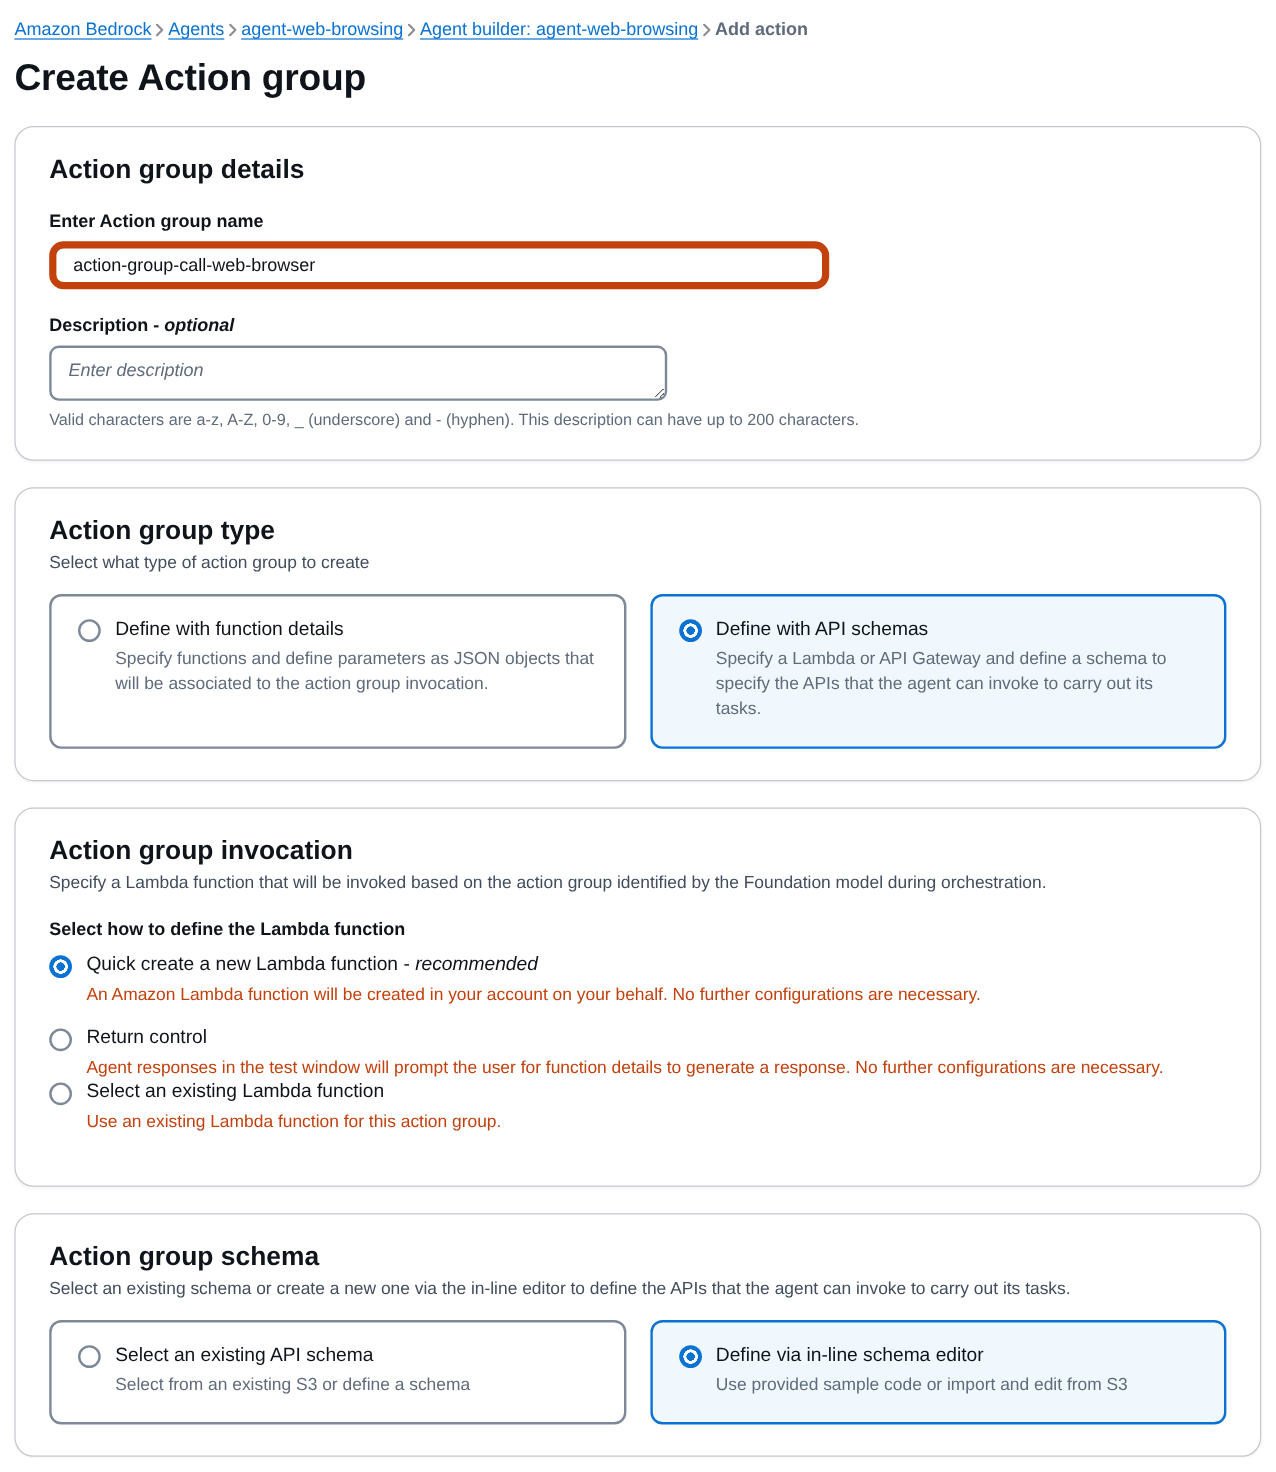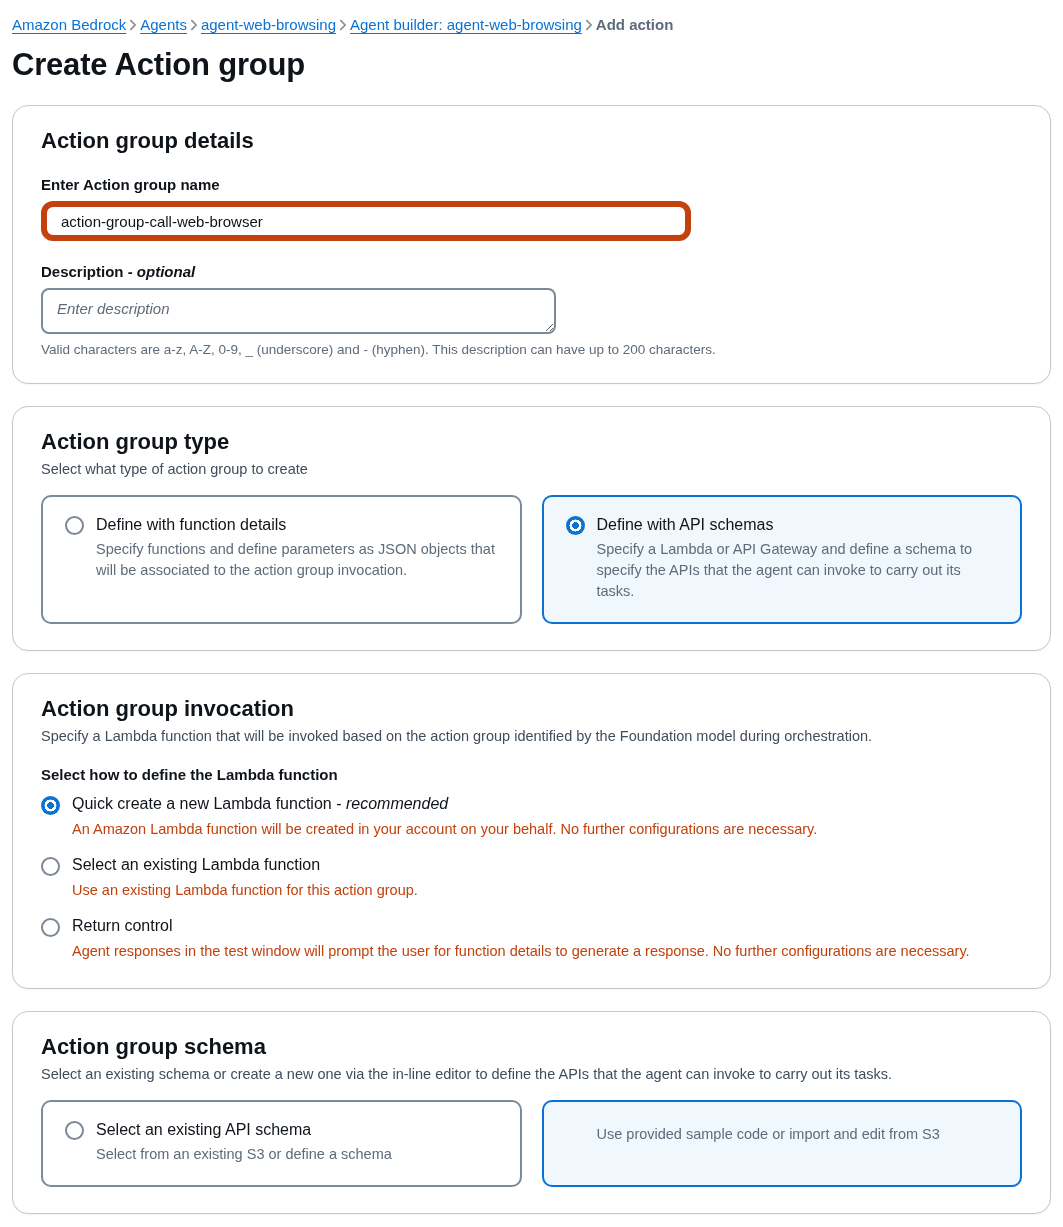--- a/index.html
+++ b/index.html
@@ -162,53 +162,57 @@
       <div class="radio-option-head">
         <span class="radio selected"></span>
         <span class="radio-option-label">
           <span>Quick create a new Lambda function -</span>
           <span class="em">recommended</span>
         </span>
       </div>
       <div class="radio-option-desc">An Amazon Lambda function will be created in your account on your behalf. No further configurations are necessary.</div>
     </div>
 
+    <div class="radio-option" style="margin-bottom:0;">
+      <div class="radio-option-head">
+        <span class="radio"></span>
+        <span class="radio-option-label">
+          <span>Return control</span>
+        </span>
+      </div>
+      <div class="radio-option-desc">Agent responses in the test window will prompt the user for function details to generate a response. No further configurations are necessary.</div>
+    </div>
+
     <div class="radio-option">
       <div class="radio-option-head">
         <span class="radio"></span>
         <span class="radio-option-label">
           <span>Select an existing Lambda function</span>
         </span>
       </div>
       <div class="radio-option-desc">Use an existing Lambda function for this action group.</div>
     </div>
-
-    <div class="radio-option" style="margin-bottom:0;">
-      <div class="radio-option-head">
-        <span class="radio"></span>
-        <span class="radio-option-label">
-          <span>Return control</span>
-        </span>
-      </div>
-      <div class="radio-option-desc">Agent responses in the test window will prompt the user for function details to generate a response. No further configurations are necessary.</div>
-    </div>
   </section>
 
   <section class="card">
     <h2>Action group schema</h2>
     <div class="subtitle">Select an existing schema or create a new one via the in-line editor to define the APIs that the agent can invoke to carry out its tasks.</div>
 
     <div class="tiles">
       <div class="tile">
         <div class="tile-head">
           <span class="radio"></span>
           <span class="tile-title">Select an existing API schema</span>
         </div>
         <div class="tile-desc">Select from an existing S3 or define a schema</div>
       </div>
 
       <div class="tile selected">
+        <div class="tile-head">
+          <span class="radio selected"></span>
+          <span class="tile-title">Define via in-line schema editor</span>
+        </div>
         <div class="tile-desc">Use provided sample code or import and edit from S3</div>
       </div>
     </div>
   </section>
 
 </div>
 
 </body></html>

